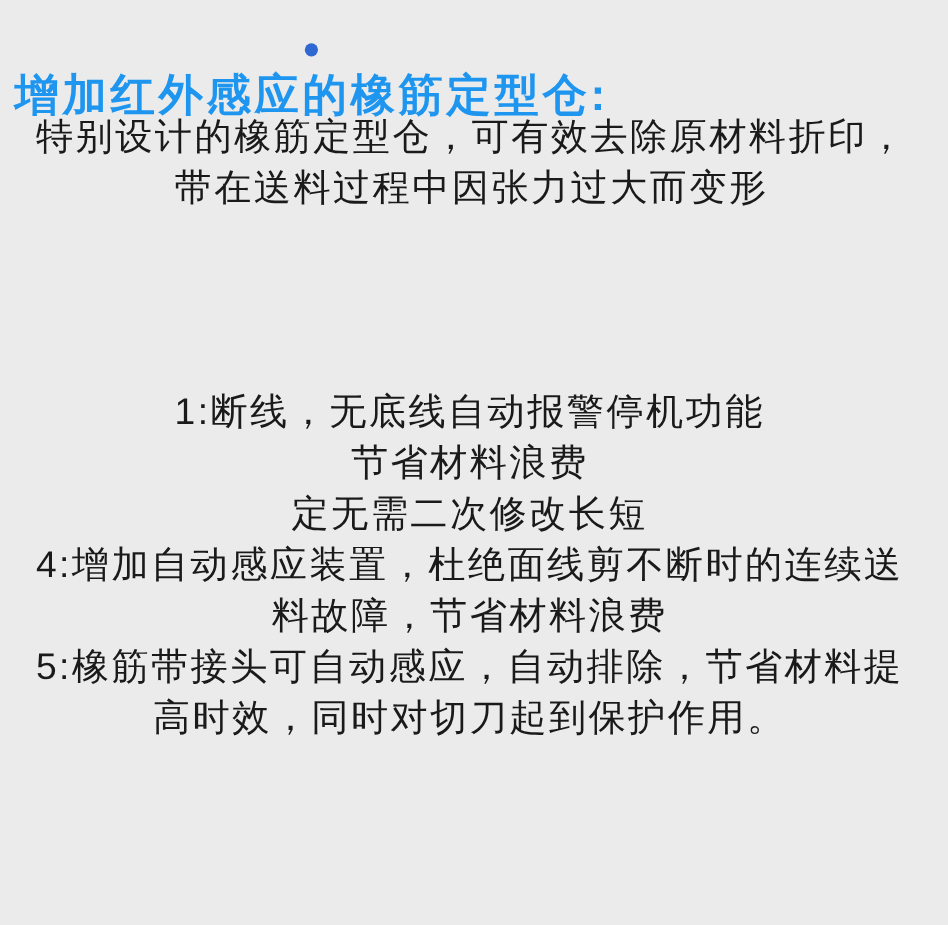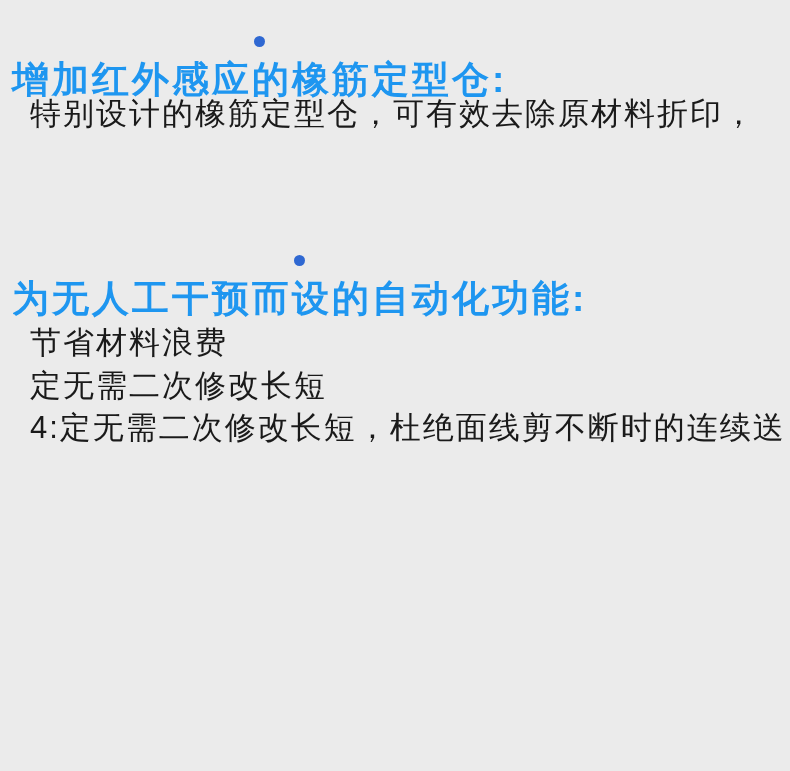--- a/index.html
+++ b/index.html
@@ -34,20 +34,21 @@
     border-radius: 50%;
     background: var(--bullet, #2F68D2);
     transform: translateY(-4px);
   }
   .para {
     position: absolute;
     font-size: 31px;
     font-weight: 500;
     letter-spacing: 2px;
     color: var(--text, #1A1A1A);
+    text-align: center;
   }
   .para .line {
     white-space: nowrap;
   }
   .h1 { top: 40px;  left: 12px; }
   .p1 { top: 92px;  left: 30px; line-height: 43px; }
   .h2 { top: 259px; left: 12px; }
   .p2 { top: 322px; left: 30px; line-height: 42.5px; }
 </style>
 </head>
@@ -55,26 +56,27 @@
 
 <div class="page">
 
   <div class="heading h1">
     <span class="bullet"></span>
     <span>增加红外感应的橡筋定型仓:</span>
   </div>
 
   <div class="para p1">
     <div class="line">特别设计的橡筋定型仓，可有效去除原材料折印，</div>
+    <div class="line">带在送料过程中因张力过大而变形</div>
   </div>
 
-  <div class="heading h2">
-    <span class="bullet"></span>
-    <span>为无人工干预而设的自动化功能:</span>
-  </div>
 
   <div class="para p2">
+    <div class="line">1:断线，无底线自动报警停机功能</div>
     <div class="line">节省材料浪费</div>
     <div class="line">定无需二次修改长短</div>
-    <div class="line">4:定无需二次修改长短，杜绝面线剪不断时的连续送</div>
+    <div class="line">4:增加自动感应装置，杜绝面线剪不断时的连续送</div>
+    <div class="line">料故障，节省材料浪费</div>
+    <div class="line">5:橡筋带接头可自动感应，自动排除，节省材料提</div>
+    <div class="line">高时效，同时对切刀起到保护作用。</div>
   </div>
 
 </div>
 
 </body></html>

